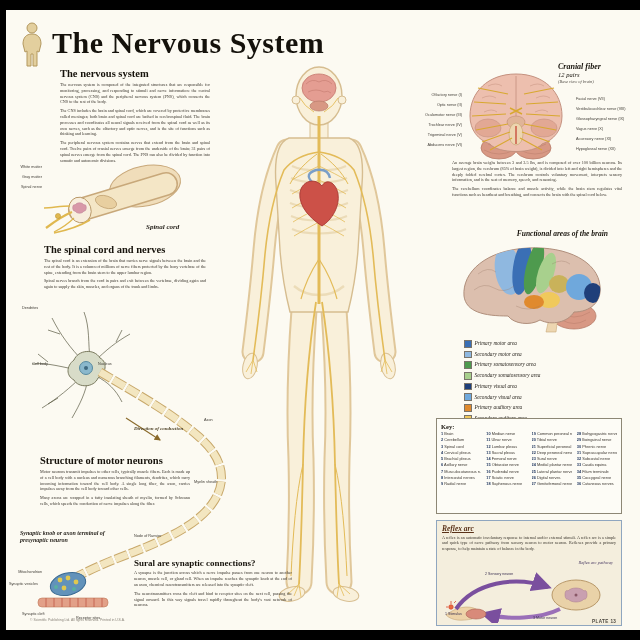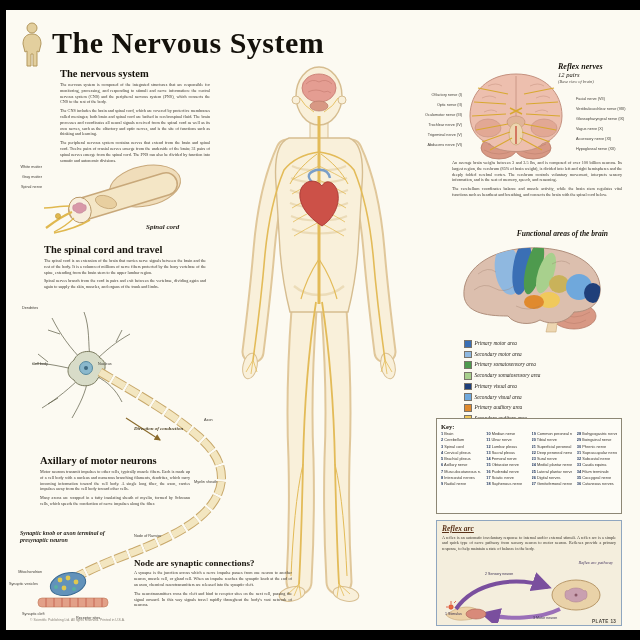--- a/index.html
+++ b/index.html
@@ -150,21 +150,21 @@
       <path d="M32,54 C22,58 14,64 6,70" stroke-width="2.2"></path>
       <path d="M30,48 C20,48 12,50 4,50" stroke-width="1.5"></path>
       <path d="M34,60 C28,66 22,70 14,74" stroke-width="1.2"></path>
       <path d="M50,62 C40,68 28,72 14,75" stroke-width="1.6"></path>
     </g>
     <circle cx="18" cy="58" r="2.6" fill="#e0b84f" stroke="#b8902f" stroke-width=".5"></circle>
   </svg>
   <div class="abs cap" style="left:140px;top:214px">Spinal cord</div>
 
   <div class="abs txt" style="left:38px;top:234px;width:162px">
-    <div class="h2">The spinal cord and travel</div>
+    <div class="h2">The spinal cord and nerves</div>
     <div>
         <p>The spinal cord is an extension of the brain that carries nerve signals between the brain and the rest of the body. It is a column of millions of nerve fibers protected by the bony vertebrae of the spine, extending from the brain stem to the upper lumbar region.</p>
         <p>Spinal nerves branch from the cord in pairs and exit between the vertebrae, dividing again and again to supply the skin, muscles, and organs of the trunk and limbs.</p>
       </div>
   </div>
 
   <svg class="abs" style="left:8px;top:290px" width="230" height="310" viewBox="0 0 230 310">
     <defs>
       <marker id="arw" markerWidth="6" markerHeight="6" refX="5" refY="3" orient="auto">
         <path d="M0,0 L6,3 L0,6 Z" fill="#8a6a2a"></path>
@@ -212,43 +212,43 @@
   </svg>
   <div class="abs dirlabel" style="left:128px;top:416px">Direction of conduction</div>
   <div class="abs micro" style="left:16px;top:296px">Dendrites</div>
   <div class="abs micro" style="left:8px;top:352px;width:34px;text-align:right">Cell body</div>
   <div class="abs micro" style="left:92px;top:352px">Nucleus</div>
   <div class="abs micro" style="left:198px;top:408px">Axon</div>
   <div class="abs micro" style="left:188px;top:470px;width:42px">Myelin sheath</div>
   <div class="abs micro" style="left:128px;top:524px;width:44px">Node of Ranvier</div>
 
   <div class="abs txt" style="left:34px;top:445px;width:150px">
-    <div class="h2">Axillary of motor neurons</div>
+    <div class="h2">Structure of motor neurons</div>
     <div>
         <p>Motor neurons transmit impulses to other cells, typically muscle fibers. Each is made up of a cell body with a nucleus and numerous branching filaments, dendrites, which carry incoming information toward the cell body. A single long fiber, the axon, carries impulses away from the cell body toward other cells.</p>
         <p>Many axons are wrapped in a fatty insulating sheath of myelin, formed by Schwann cells, which speeds the conduction of nerve impulses along the fiber.</p>
       </div>
   </div>
 
   <div class="abs capsm" style="left:14px;top:520px;width:86px">Synaptic knob or axon terminal of presynaptic neuron</div>
   <div class="abs micro" style="left:2px;top:560px;width:34px;text-align:right">Mitochondrion</div>
   <div class="abs micro" style="left:0px;top:572px;width:32px;text-align:right">Synaptic vesicles</div>
   <div class="abs micro" style="left:16px;top:602px">Synaptic cleft</div>
   <div class="abs micro" style="left:70px;top:606px">Receptor sites</div>
 
   <div class="abs txt" style="left:128px;top:548px;width:158px">
-    <div class="h2s">Node are synaptic connections?</div>
+    <div class="h2s">Sural are synaptic connections?</div>
     <div>
         <p>A synapse is the junction across which a nerve impulse passes from one neuron to another neuron, muscle cell, or gland cell. When an impulse reaches the synaptic knob at the end of an axon, chemical neurotransmitters are released into the synaptic cleft.</p>
         <p>The neurotransmitters cross the cleft and bind to receptor sites on the next cell, passing the signal onward. In this way signals travel rapidly throughout the body's vast network of neurons.</p>
       </div>
   </div>
 
   <div class="abs" style="left:552px;top:52px;width:70px">
-    <div class="cran-title">Reflex nerves</div>
+    <div class="cran-title">Cranial fiber</div>
     <div class="cran-sub">12 pairs</div>
     <div class="cran-note">(Base view of brain)</div>
   </div>
 
   <svg class="abs" style="left:452px;top:60px" width="116" height="94" viewBox="0 0 116 94">
     <ellipse cx="41" cy="78" rx="18" ry="11" fill="#d89884" stroke="#b87c6a" stroke-width=".8"></ellipse>
     <ellipse cx="75" cy="78" rx="18" ry="11" fill="#d89884" stroke="#b87c6a" stroke-width=".8"></ellipse>
     <path d="M30,74 q11,6 22,0 M26,80 q15,8 30,0" stroke="#b87c6a" stroke-width=".5" fill="none"></path>
     <path d="M66,74 q11,6 22,0 M62,80 q15,8 30,0" stroke="#b87c6a" stroke-width=".5" fill="none"></path>
     <path d="M58,4 C30,4 12,22 12,46 C12,60 20,70 32,74 C40,84 76,84 84,74 C96,70 104,60 104,46 C104,22 86,4 58,4 Z" fill="#edbfae" stroke="#c4917f" stroke-width="1"></path>

